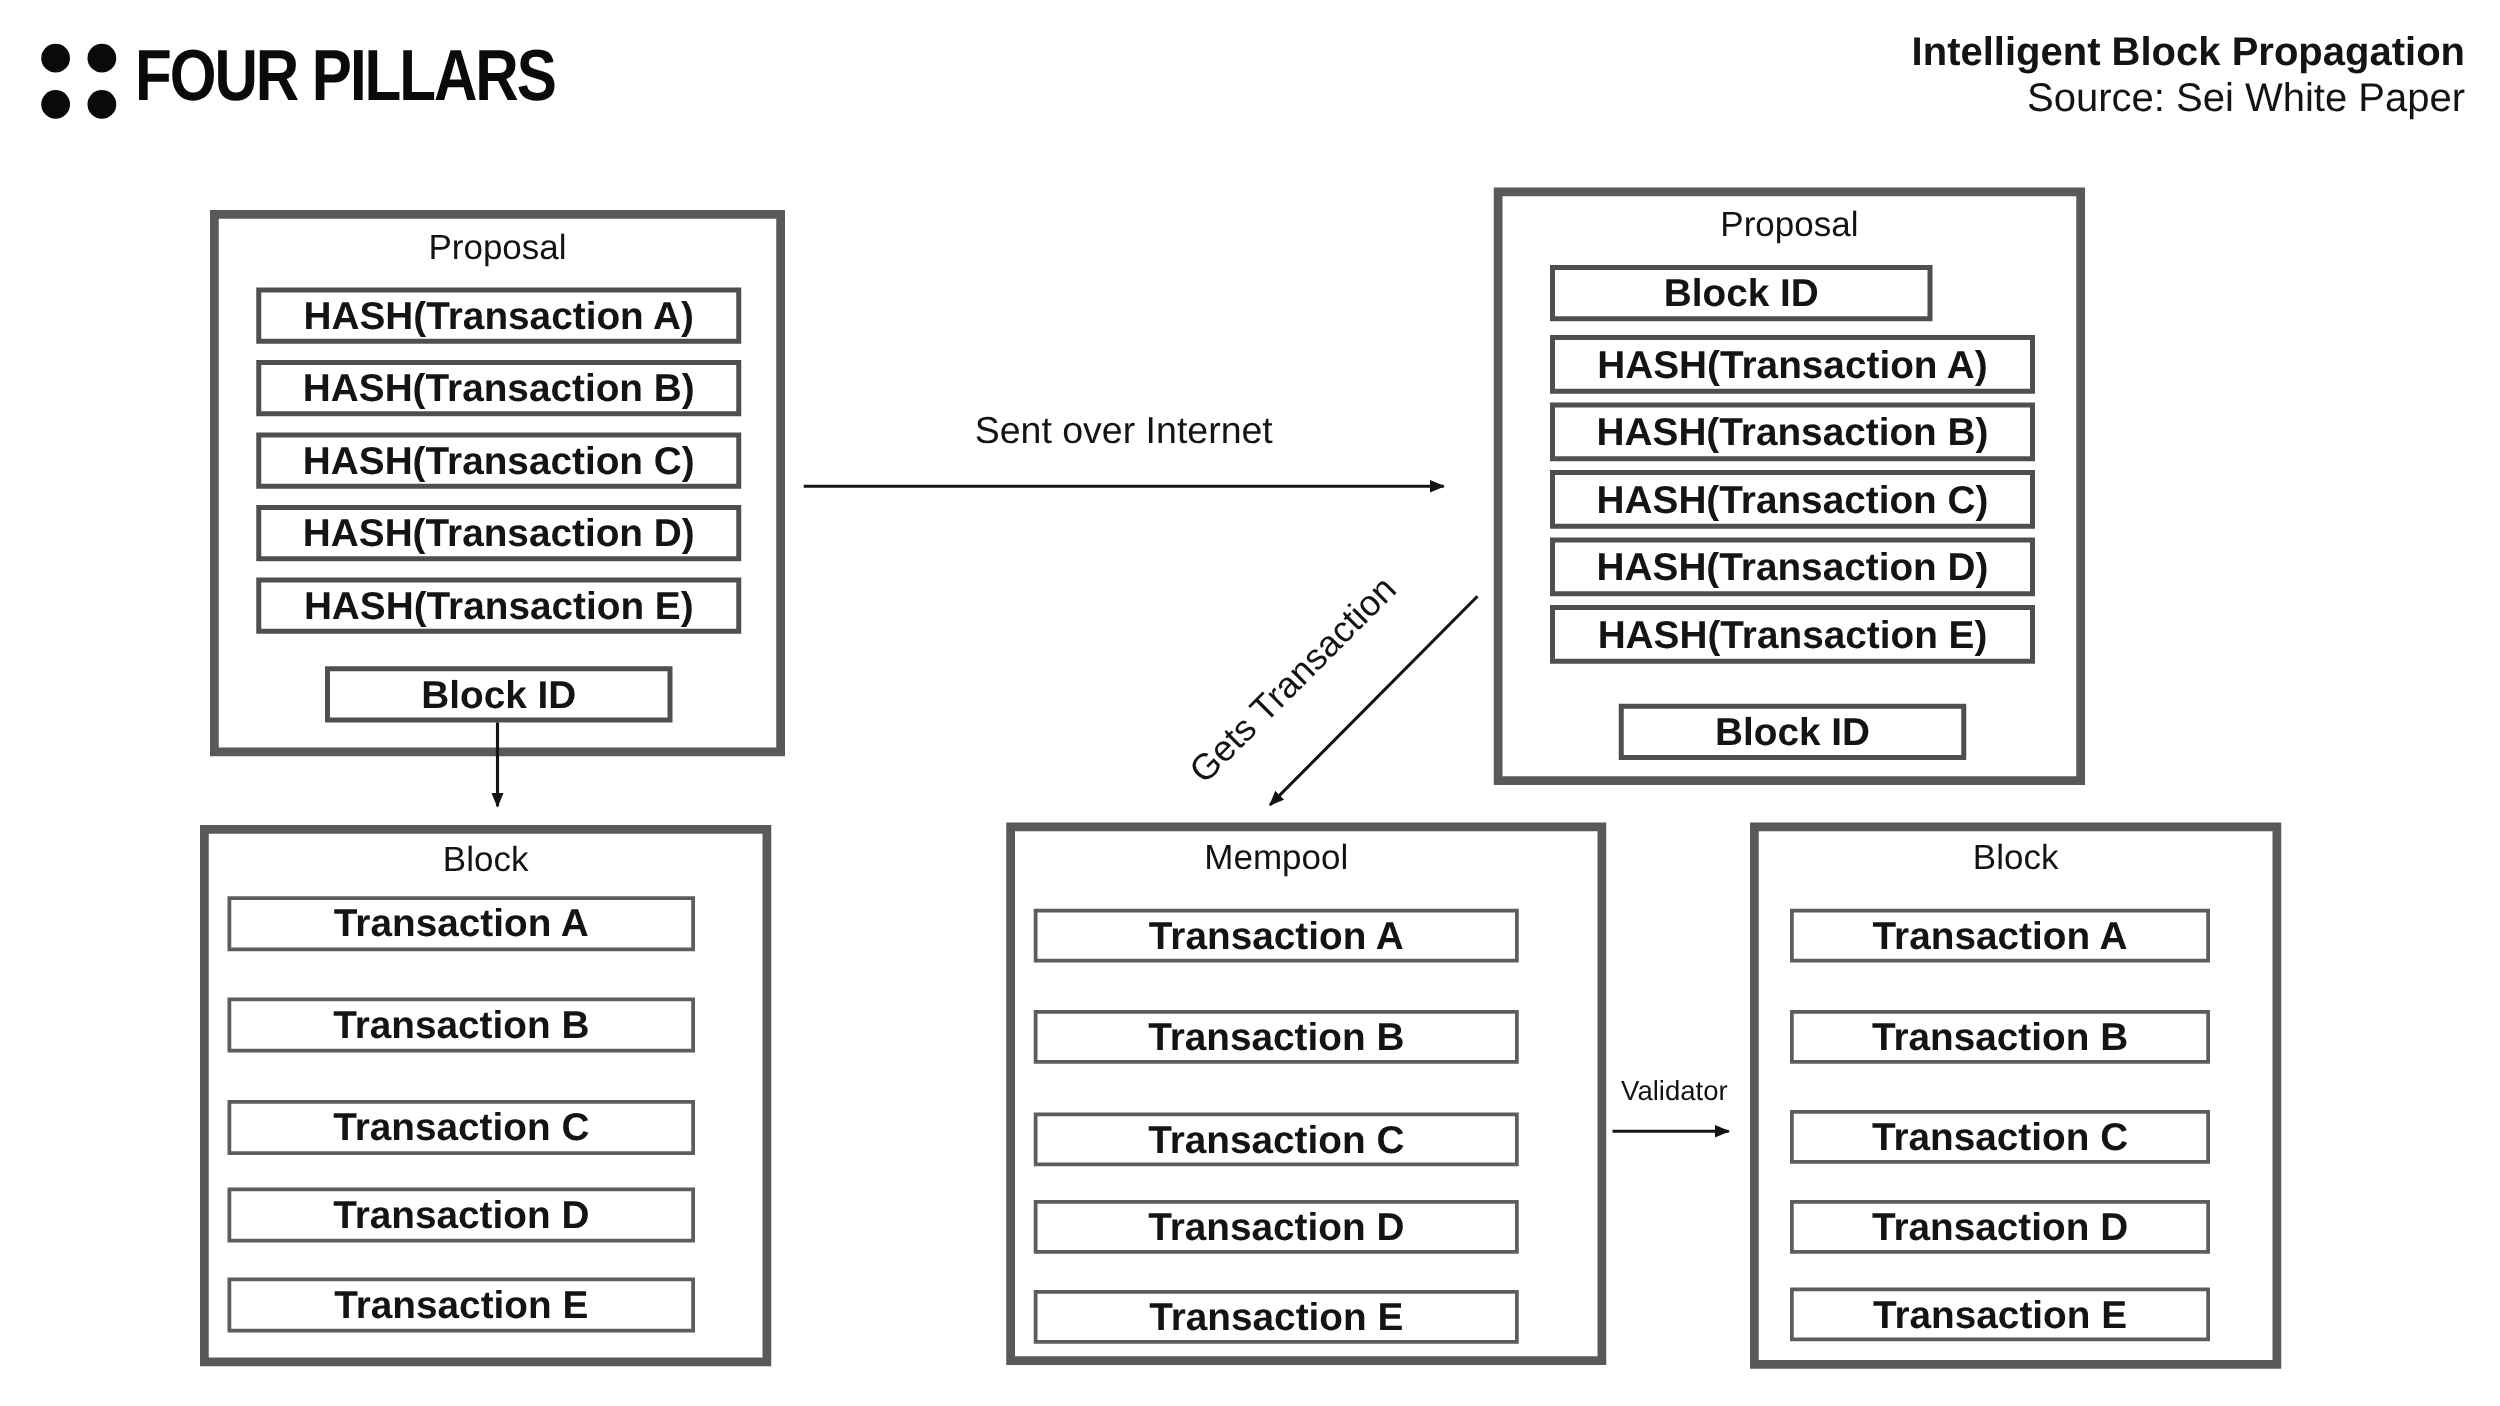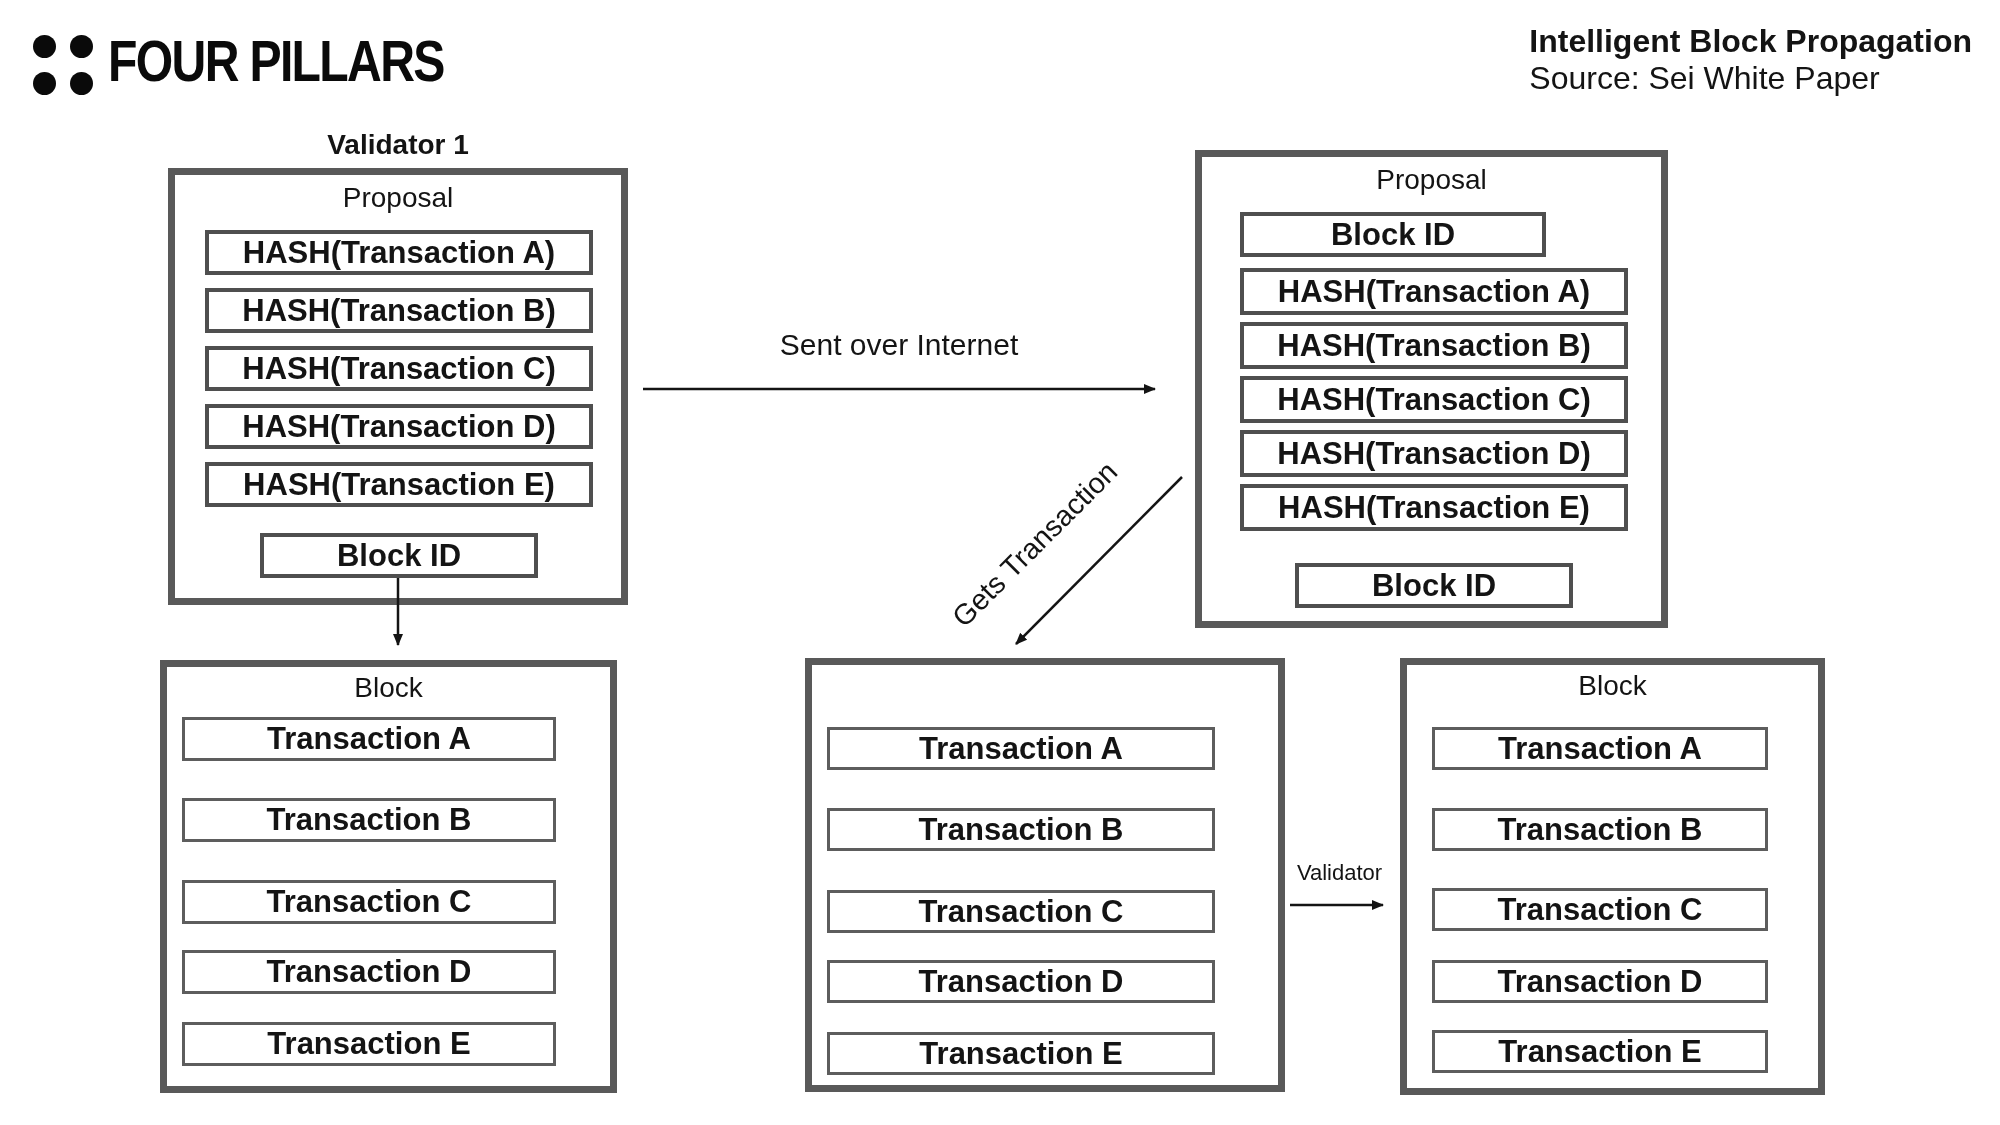--- a/index.html
+++ b/index.html
@@ -4,21 +4,21 @@
 <style>
   html,body{margin:0;padding:0;background:#ffffff;}
   .page{position:relative;width:2000px;height:1125px;background:#ffffff;overflow:hidden;
         font-family:"Liberation Sans",sans-serif;color:#141414;}
 
   
   .dot{position:absolute;width:23px;height:23px;border-radius:50%;background:#0a0a0a;}
   .wordmark{position:absolute;left:108px;top:30px;font-size:58px;font-weight:900;
             letter-spacing:-2px;line-height:62px;color:#0a0a0a;white-space:nowrap;
             transform:scaleX(.83);transform-origin:left center;}
-  .hdr-right{position:absolute;right:28px;top:22px;text-align:left;}
+  .hdr-right{position:absolute;right:28px;top:22px;text-align:right;}
   .hdr-title{font-size:32px;font-weight:700;line-height:38px;}
   .hdr-source{font-size:32px;font-weight:400;line-height:36px;}
 
   
   .outer-box{position:absolute;border:7px solid #595959;background:#ffffff;box-sizing:border-box;}
   .inner-box{position:absolute;border:4px solid #4f4f4f;background:#ffffff;box-sizing:border-box;
              display:flex;align-items:center;justify-content:center;
              font-size:31px;font-weight:700;white-space:nowrap;}
   .tx-box{border:3px solid #5d5d5d;}
   .section-label{position:absolute;text-align:center;font-size:28px;font-weight:400;line-height:32px;}
@@ -40,21 +40,20 @@
     <div class="dot" style="left:70px;top:35px;"></div>
     <div class="dot" style="left:33px;top:72px;"></div>
     <div class="dot" style="left:70px;top:72px;"></div>
     <div class="wordmark">FOUR PILLARS</div>
   </div>
   <div class="hdr-right">
     <div class="hdr-title">Intelligent Block Propagation</div>
     <div class="hdr-source">Source: Sei White Paper</div>
   </div>
 
-  <div class="group-title" style="left:168px;top:130px;width:460px;">Validator 1</div>
   <div class="outer-box" style="left:168px;top:168px;width:460px;height:437px;"></div>
   <div class="section-label" style="left:168px;top:182px;width:460px;">Proposal</div>
   <div class="inner-box" style="left:205px;top:230px;width:388px;height:45px;">HASH(Transaction A)</div>
   <div class="inner-box" style="left:205px;top:288px;width:388px;height:45px;">HASH(Transaction B)</div>
   <div class="inner-box" style="left:205px;top:346px;width:388px;height:45px;">HASH(Transaction C)</div>
   <div class="inner-box" style="left:205px;top:404px;width:388px;height:45px;">HASH(Transaction D)</div>
   <div class="inner-box" style="left:205px;top:462px;width:388px;height:45px;">HASH(Transaction E)</div>
   <div class="inner-box" style="left:260px;top:533px;width:278px;height:45px;">Block ID</div>
 
   <div class="outer-box" style="left:160px;top:660px;width:457px;height:433px;"></div>
@@ -69,20 +68,21 @@
   <div class="section-label" style="left:1195px;top:164px;width:473px;">Proposal</div>
   <div class="inner-box" style="left:1240px;top:212px;width:306px;height:45px;">Block ID</div>
   <div class="inner-box" style="left:1240px;top:268px;width:388px;height:47px;">HASH(Transaction A)</div>
   <div class="inner-box" style="left:1240px;top:322px;width:388px;height:47px;">HASH(Transaction B)</div>
   <div class="inner-box" style="left:1240px;top:376px;width:388px;height:47px;">HASH(Transaction C)</div>
   <div class="inner-box" style="left:1240px;top:430px;width:388px;height:47px;">HASH(Transaction D)</div>
   <div class="inner-box" style="left:1240px;top:484px;width:388px;height:47px;">HASH(Transaction E)</div>
   <div class="inner-box" style="left:1295px;top:563px;width:278px;height:45px;">Block ID</div>
 
   <div class="outer-box" style="left:805px;top:658px;width:480px;height:434px;"></div>
+  <div class="section-label" style="left:827px;top:670px;width:388px;">Mempool</div>
   <div class="inner-box tx-box" style="left:827px;top:727px;width:388px;height:43px;">Transaction A</div>
   <div class="inner-box tx-box" style="left:827px;top:808px;width:388px;height:43px;">Transaction B</div>
   <div class="inner-box tx-box" style="left:827px;top:890px;width:388px;height:43px;">Transaction C</div>
   <div class="inner-box tx-box" style="left:827px;top:960px;width:388px;height:43px;">Transaction D</div>
   <div class="inner-box tx-box" style="left:827px;top:1032px;width:388px;height:43px;">Transaction E</div>
 
   <div class="outer-box" style="left:1400px;top:658px;width:425px;height:437px;"></div>
   <div class="section-label" style="left:1400px;top:670px;width:425px;">Block</div>
   <div class="inner-box tx-box" style="left:1432px;top:727px;width:336px;height:43px;">Transaction A</div>
   <div class="inner-box tx-box" style="left:1432px;top:808px;width:336px;height:43px;">Transaction B</div>

